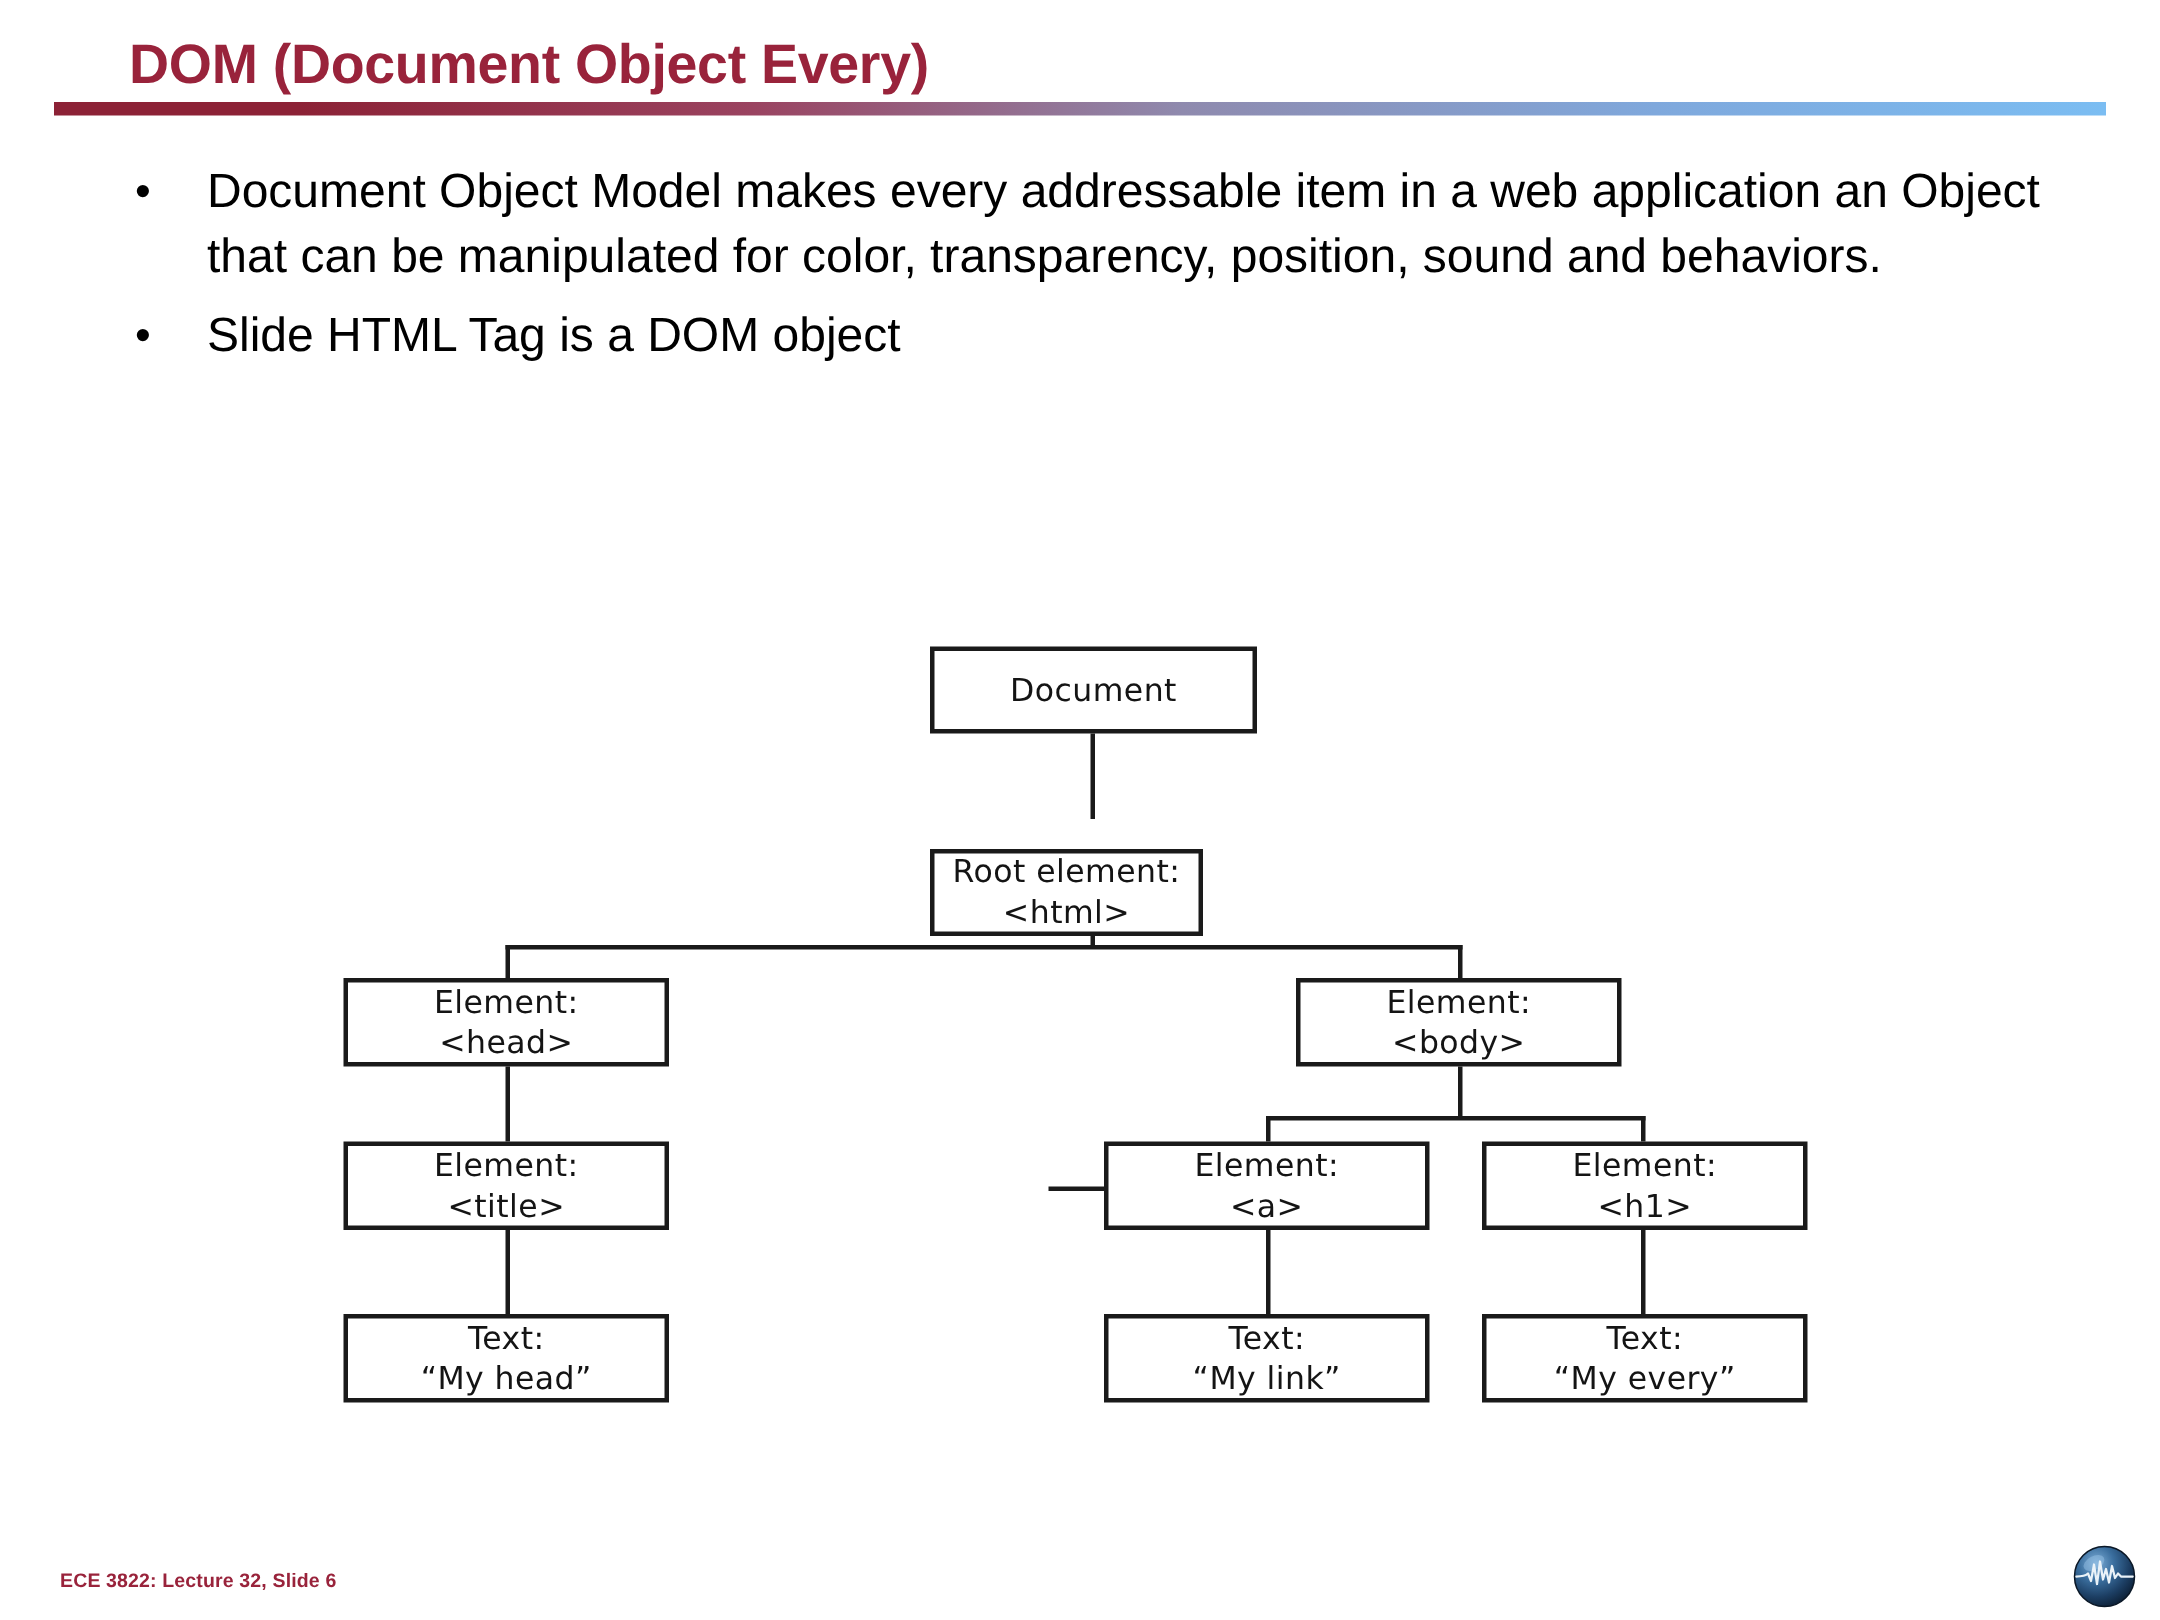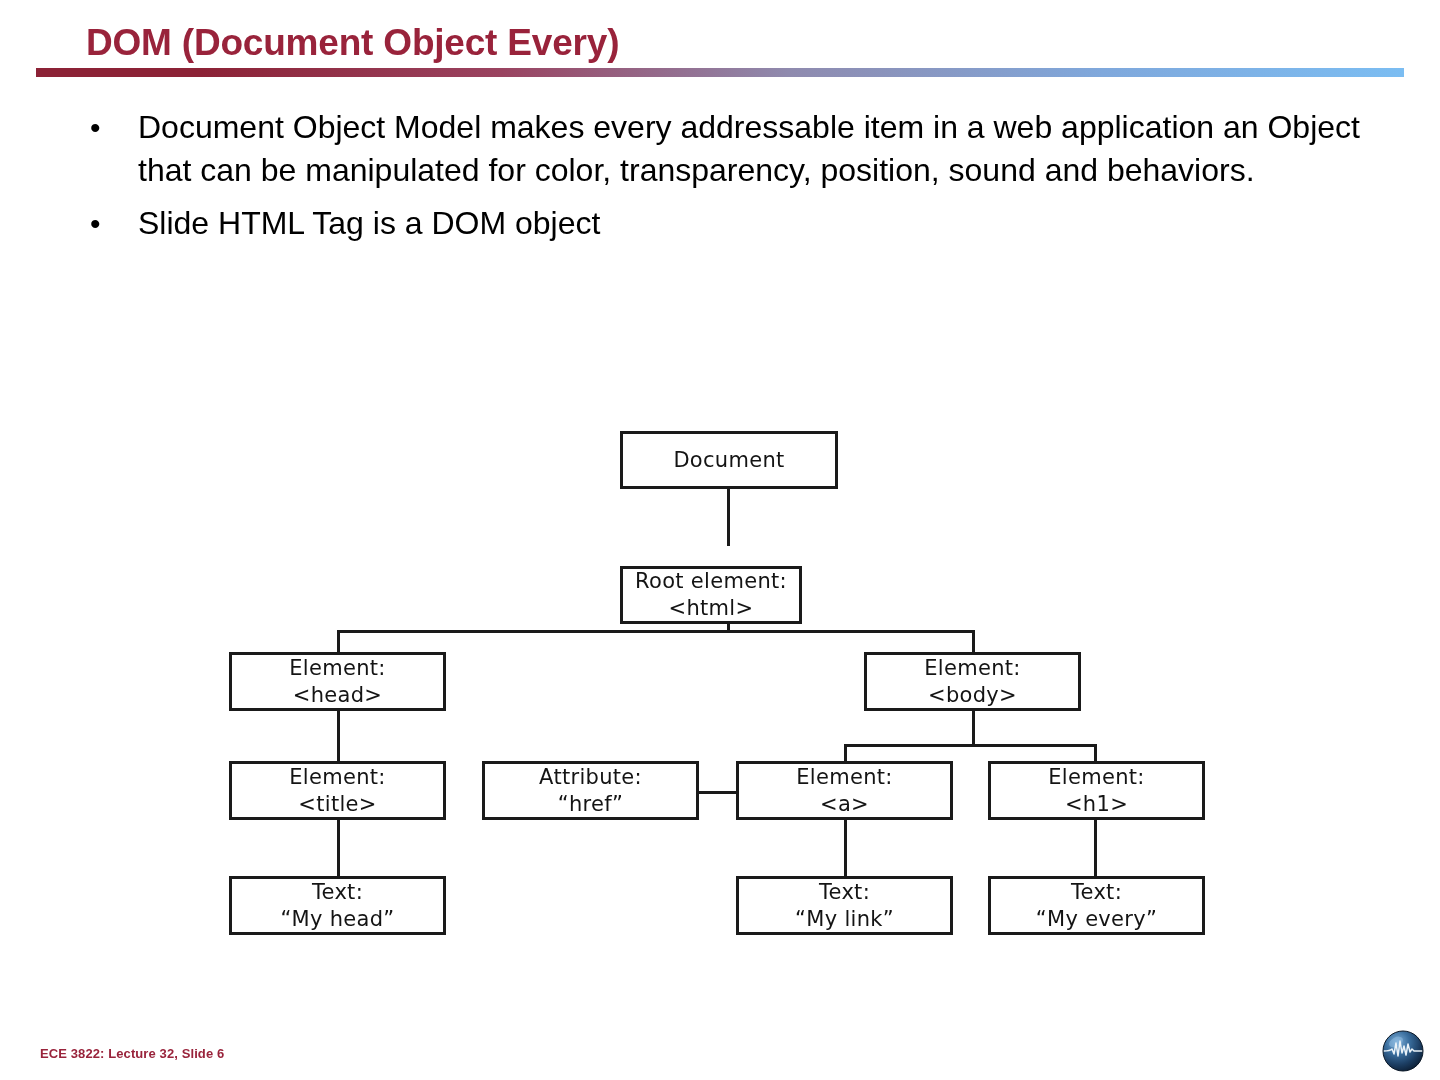--- a/index.html
+++ b/index.html
@@ -156,24 +156,20 @@
   <div class="node-box" style="left:864px; top:652px; width:217px; height:59px;">
     <span>Element:</span>
     <span class="l2">&lt;body&gt;</span>
   </div>
 
   <div class="node-box" style="left:229px; top:761px; width:217px; height:59px;">
     <span>Element:</span>
     <span class="l2">&lt;title&gt;</span>
   </div>
 
-  <div class="node-box" style="left:482px; top:761px; width:217px; height:59px;">
-    <span>Attribute:</span>
-    <span class="l2">“href”</span>
-  </div>
 
   <div class="node-box" style="left:736px; top:761px; width:217px; height:59px;">
     <span>Element:</span>
     <span class="l2">&lt;a&gt;</span>
   </div>
 
   <div class="node-box" style="left:988px; top:761px; width:217px; height:59px;">
     <span>Element:</span>
     <span class="l2">&lt;h1&gt;</span>
   </div>

